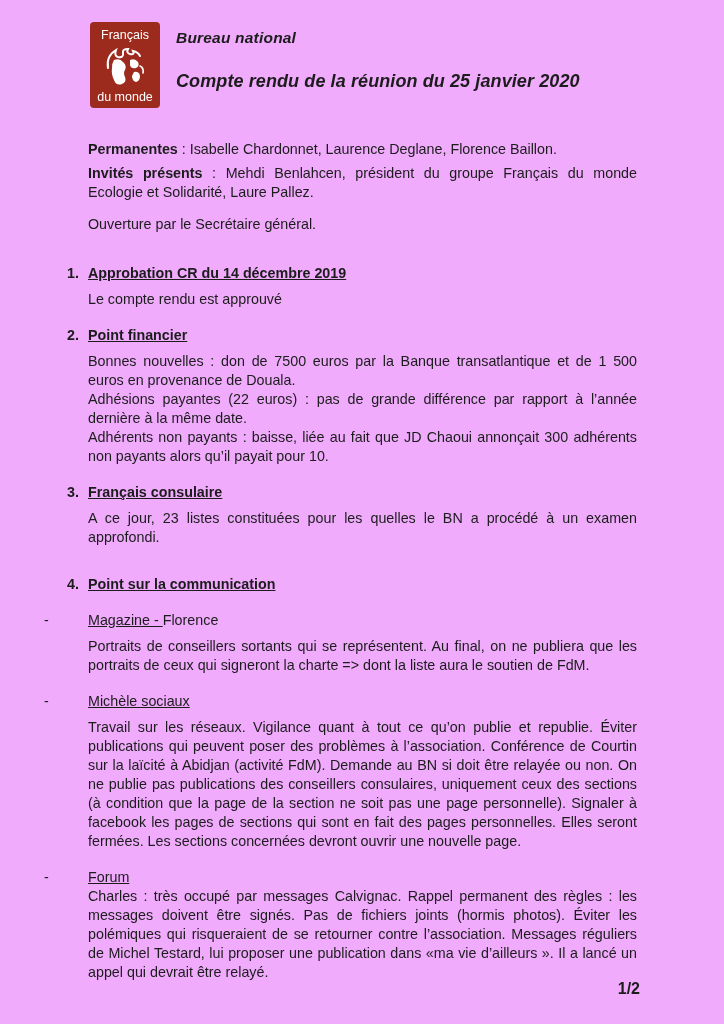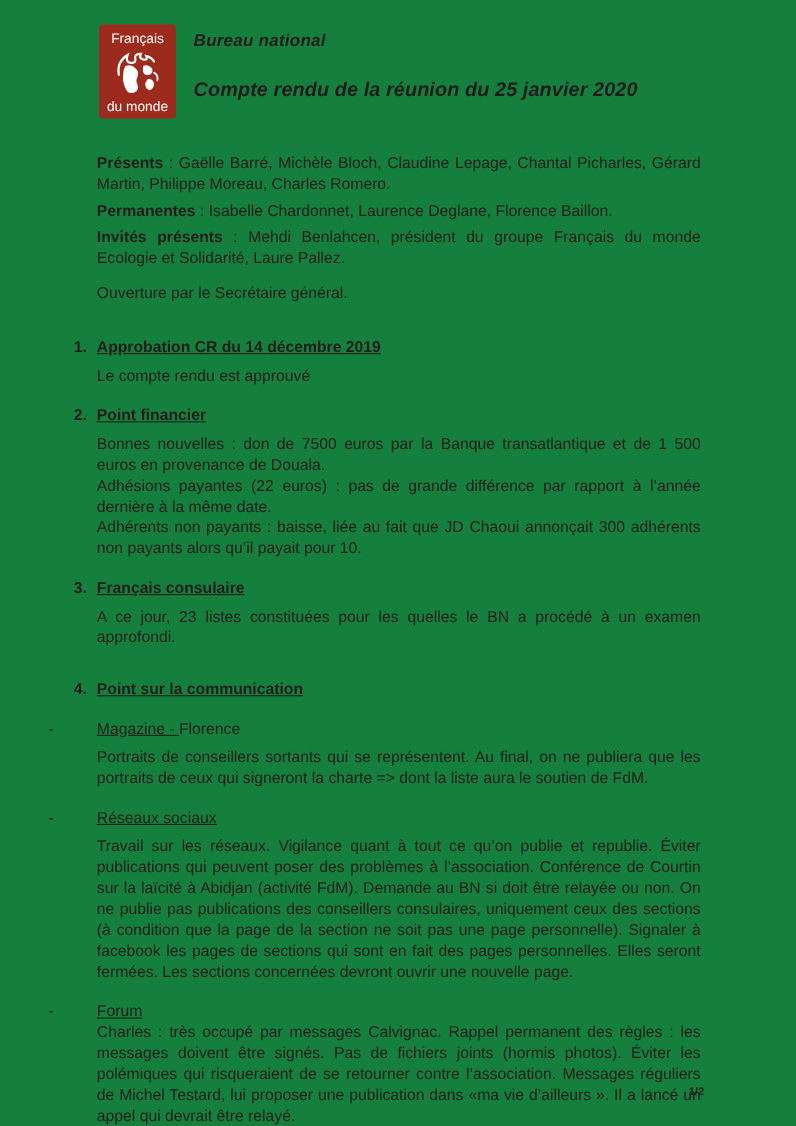--- a/index.html
+++ b/index.html
@@ -1,19 +1,19 @@
 <!DOCTYPE html>
 <html><head>
 <meta charset="utf-8">
 <style>
   html,body{margin:0;padding:0;background:#ffffff;}
   .page{
     position:relative;
     width:724px;height:1024px;
-    background:#15803d;
+    background:#f0abfc;
     font-family:"Liberation Sans", sans-serif;
     color:#1c1c1c;
     overflow:hidden;
     -webkit-font-smoothing:antialiased;
   }
   
   .doc-header{display:flex;margin:22px 60px 0 90px;}
   .logo{width:70px;height:86px;flex:0 0 auto;}
   .titles{margin-left:16px;padding-top:7px;font-style:italic;}
   .doc-title{font-size:15.5px;font-weight:bold;letter-spacing:.2px;}
@@ -32,21 +32,21 @@
   .sec-title{text-decoration:underline;}
   .body-p{margin:0;text-align:justify;}
   
   .topic{position:relative;margin-top:17px;}
   .dash{position:absolute;left:-44px;top:0;}
   .topic-head{margin:0 0 7px 0;}
   .topic.tight .topic-head{margin-bottom:0;}
   .topic-head-u{text-decoration:underline;}
   .topic-head-rest{text-decoration:none;}
   
-  .page-number{position:absolute;right:84px;bottom:26px;font-size:10px;font-weight:bold;}
+  .page-number{position:absolute;right:84px;bottom:26px;font-size:16px;font-weight:bold;}
 </style>
 </head>
 <body>
 
 <div class="page">
 
   <div class="doc-header">
     <svg class="logo" viewBox="0 0 70 86" aria-hidden="true">
       <rect x="0" y="0" width="70" height="86" rx="4" fill="#9c2b1e"></rect>
       <text x="35" y="17" text-anchor="middle" fill="#ffffff" font-family="Liberation Sans, sans-serif" font-size="12.5">Français</text>
@@ -60,21 +60,20 @@
       <text x="35" y="79" text-anchor="middle" fill="#ffffff" font-family="Liberation Sans, sans-serif" font-size="12.5">du monde</text>
     </svg>
     <div class="titles">
       <div class="doc-title">Bureau national</div>
       <div class="doc-subtitle">Compte rendu de la réunion du 25 janvier 2020</div>
     </div>
   </div>
 
   <div class="content">
 
-    <p class="intro-p"><span class="intro-label">Présents</span><span> : Gaëlle Barré, Michèle Bloch, Claudine Lepage, Chantal Picharles, Gérard Martin, Philippe Moreau, Charles Romero.</span></p>
     <p class="intro-p"><span class="intro-label">Permanentes</span><span> : Isabelle Chardonnet, Laurence Deglane, Florence Baillon.</span></p>
     <p class="intro-p"><span class="intro-label">Invités présents</span><span> : Mehdi Benlahcen, président du groupe Français du monde Ecologie et Solidarité, Laure Pallez.</span></p>
 
     <p class="opening">Ouverture par le Secrétaire général.</p>
 
     <section class="num-section first">
       <div class="sec-head"><span class="sec-num">1.</span><span class="sec-title">Approbation CR du 14 décembre 2019</span></div>
       <p class="body-p">Le compte rendu est approuvé</p>
     </section>
 
@@ -95,21 +94,21 @@
     </section>
 
     <div class="topic">
       <span class="dash">-</span>
       <p class="topic-head"><span class="topic-head-u">Magazine - </span><span class="topic-head-rest">Florence</span></p>
       <p class="body-p">Portraits de conseillers sortants qui se représentent. Au final, on ne publiera que les portraits de ceux qui signeront la charte =&gt; dont la liste aura le soutien de FdM.</p>
     </div>
 
     <div class="topic">
       <span class="dash">-</span>
-      <p class="topic-head"><span class="topic-head-u">Réseaux sociaux</span></p>
+      <p class="topic-head"><span class="topic-head-u">Michèle sociaux</span></p>
       <p class="body-p">Travail sur les réseaux. Vigilance quant à tout ce qu’on publie et republie. Éviter publications qui peuvent poser des problèmes à l’association. Conférence de Courtin sur la laïcité à Abidjan (activité FdM). Demande au BN si doit être relayée ou non. On ne publie pas publications des conseillers consulaires, uniquement ceux des sections (à condition que la page de la section ne soit pas une page personnelle). Signaler à facebook les pages de sections qui sont en fait des pages personnelles. Elles seront fermées. Les sections concernées devront ouvrir une nouvelle page.</p>
     </div>
 
     <div class="topic tight">
       <span class="dash">-</span>
       <p class="topic-head"><span class="topic-head-u">Forum</span></p>
       <p class="body-p">Charles : très occupé par messages Calvignac. Rappel permanent des règles : les messages doivent être signés. Pas de fichiers joints (hormis photos). Éviter les polémiques qui risqueraient de se retourner contre l’association. Messages réguliers de Michel Testard, lui proposer une publication dans «ma vie d’ailleurs ». Il a lancé un appel qui devrait être relayé.</p>
 
     </div>
 

